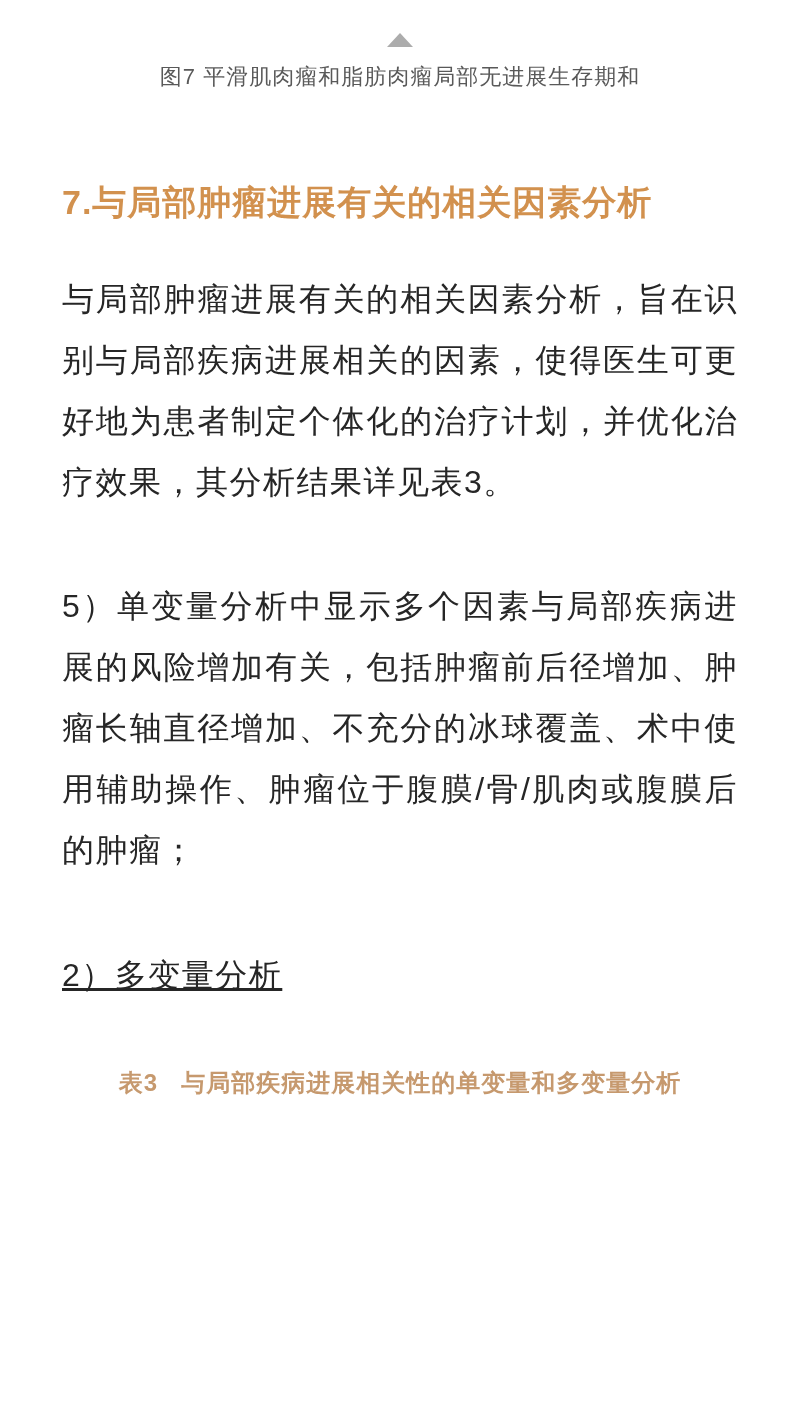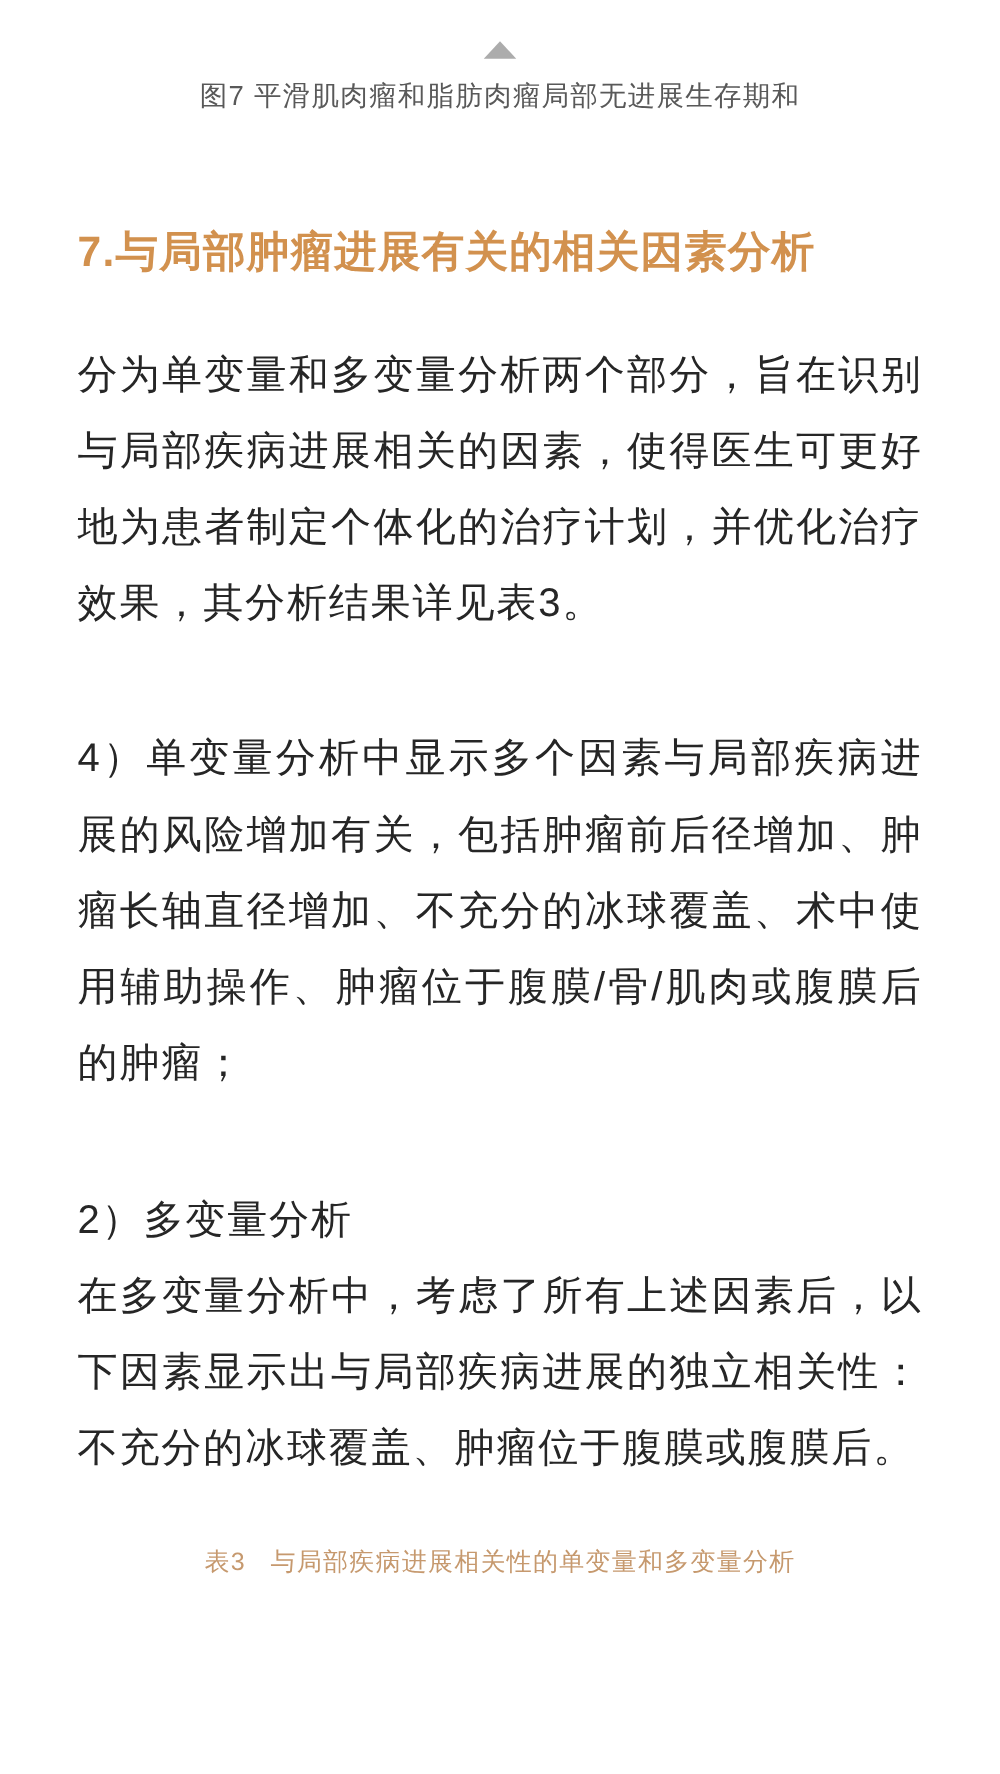--- a/index.html
+++ b/index.html
@@ -45,49 +45,48 @@
     margin: 0 62px;
     font-size: 32px;
     line-height: 61px;
     color: var(--body_text, #262626);
     letter-spacing: 1.5px;
     text-align: justify;
     font-weight: 400;
   }
   .para-intro       { margin-top: 47px; }
   .para-univariate  { margin-top: 63px; }
-  .para-multivariate{ margin-top: 64px; }
+  .para-multivariate{ margin-top: 64px; text-decoration: underline; }
   .table-caption {
-    margin-top: 40px;
+    margin-top: 56px;
     text-align: center;
-    font-size: 20px;
+    font-size: 24px;
     line-height: 42px;
-    font-weight: 400;
+    font-weight: 700;
     color: var(--table_caption_accent, #c6996e);
     letter-spacing: 1px;
     white-space: pre;
   }
 </style>
 </head>
 <body>
 
 <div class="page">
 
   <div class="triangle-up"></div>
 
   <div class="figure-caption">
     <div>图7  平滑肌肉瘤和脂肪肉瘤局部无进展生存期和</div>
   </div>
 
   <h2 class="section-heading">7.与局部肿瘤进展有关的相关因素分析</h2>
 
-  <p class="body-para para-intro">分为单变量和多变量分析两个部分，旨在识别与局部疾病进展相关的因素，使得医生可更好地为患者制定个体化的治疗计划，并优化治疗效果，其分析结果详见表3。</p>
+  <p class="body-para para-intro">与局部肿瘤进展有关的相关因素分析，旨在识别与局部疾病进展相关的因素，使得医生可更好地为患者制定个体化的治疗计划，并优化治疗效果，其分析结果详见表3。</p>
 
-  <p class="body-para para-univariate">4）单变量分析中显示多个因素与局部疾病进展的风险增加有关，包括肿瘤前后径增加、肿瘤长轴直径增加、不充分的冰球覆盖、术中使用辅助操作、肿瘤位于腹膜/骨/肌肉或腹膜后的肿瘤；</p>
+  <p class="body-para para-univariate">5）单变量分析中显示多个因素与局部疾病进展的风险增加有关，包括肿瘤前后径增加、肿瘤长轴直径增加、不充分的冰球覆盖、术中使用辅助操作、肿瘤位于腹膜/骨/肌肉或腹膜后的肿瘤；</p>
 
   <div class="body-para para-multivariate">
     <div>2）多变量分析</div>
-    <div>在多变量分析中，考虑了所有上述因素后，以下因素显示出与局部疾病进展的独立相关性：不充分的冰球覆盖、肿瘤位于腹膜或腹膜后。</div>
   </div>
 
   <div class="table-caption">表3   与局部疾病进展相关性的单变量和多变量分析</div>
 
 </div>
 
 </body></html>

